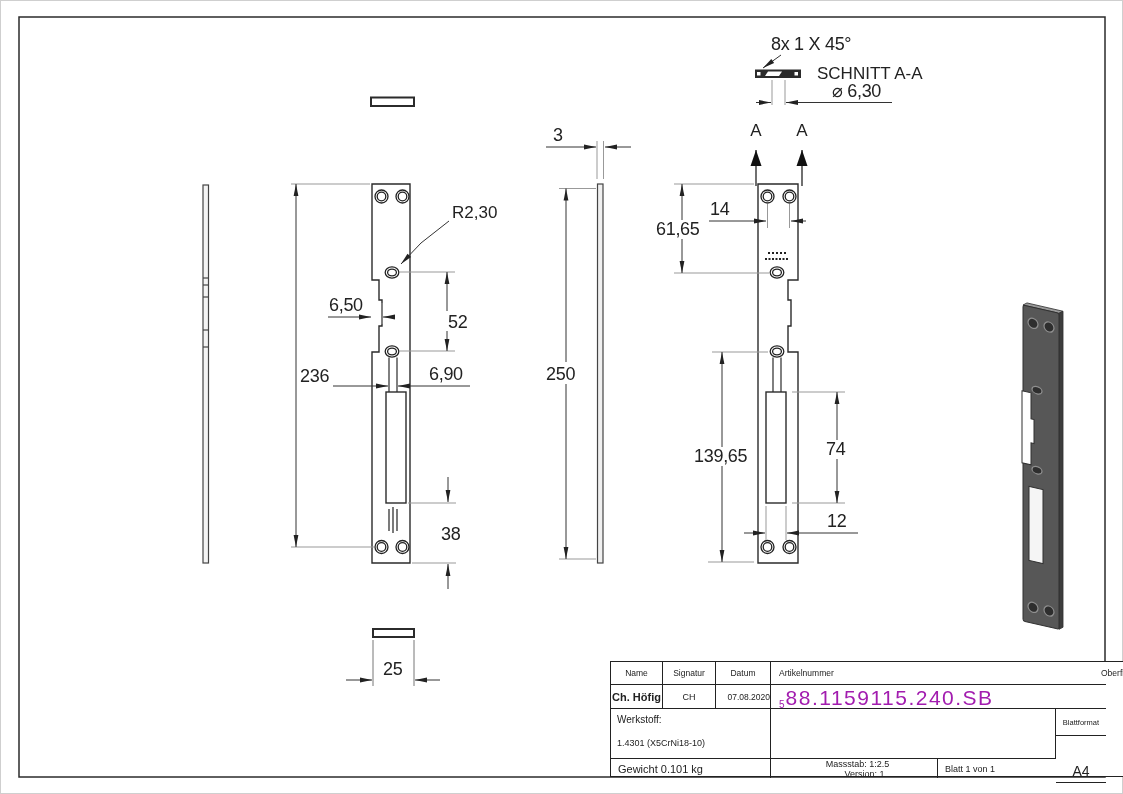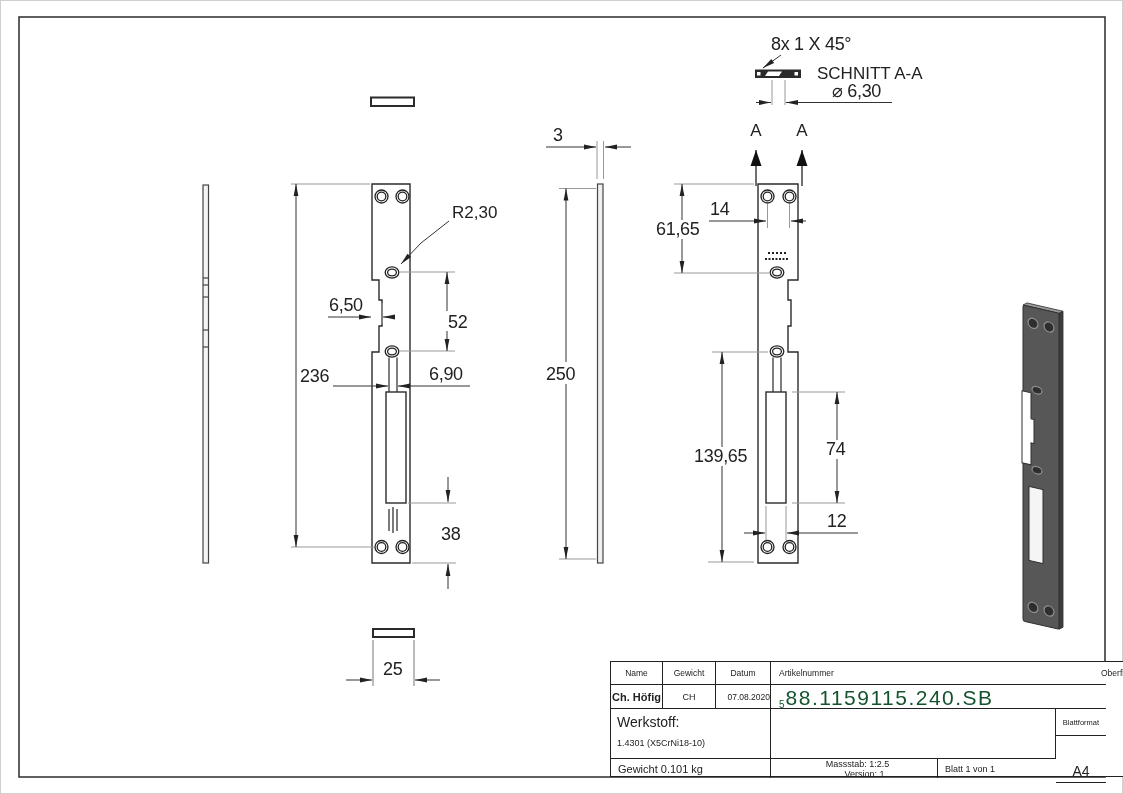--- a/index.html
+++ b/index.html
@@ -15,21 +15,21 @@
   .tblock{
     position:absolute;left:610px;top:661px;width:519px;height:116px;
     border:1px solid #222;box-sizing:border-box;background:#fff;font-size:9px;
   }
   .tc{position:absolute;box-sizing:border-box;}
   .br{border-right:1px solid #222;}
   .bb{border-bottom:1px solid #222;}
   .cen{display:flex;align-items:center;justify-content:center;text-align:center;}
   .lab{font-size:8.5px;color:#222;}
   .padl{display:flex;align-items:center;padding-left:7px;}
-  .artnum{font-size:21px;letter-spacing:1.5px;white-space:nowrap;color:#14532d;}
+  .artnum{font-size:21px;letter-spacing:1.5px;white-space:nowrap;color:#a21caf;}
   .artprefix{font-size:10px;letter-spacing:0;position:relative;top:3px;margin-right:1px;}
   .a4{font-size:14px;margin-top:24px;}
   .blattformat-lab{font-size:7.5px;}
 </style>
 </head>
 <body>
 
 <div class="sheet">
 
 <svg width="1123" height="794" viewBox="0 0 1123 794">
@@ -251,21 +251,21 @@
     </g>
   </g>
 </svg>
 
 <div class="tblock">
 
   <div class="tc br bb cen lab" style="left:0;top:0;width:52px;height:23px;">
         <span>Name</span>
       </div>
   <div class="tc br bb cen lab" style="left:52px;top:0;width:53px;height:23px;">
-        <span>Gewicht</span>
+        <span>Signatur</span>
       </div>
   <div class="tc br bb cen lab" style="left:105px;top:0;width:55px;height:23px;">
         <span>Datum</span>
       </div>
   <div class="tc bb" style="left:160px;top:0;width:335px;height:23px;">
     <span class="lab" style="position:absolute;left:8px;top:6px;">Artikelnummer</span>
     <span class="lab" style="position:absolute;left:330px;top:6px;">Oberfläche:</span>
 
   </div>
 
@@ -278,21 +278,21 @@
   <div class="tc br bb cen" style="left:105px;top:23px;width:55px;height:24px;font-size:8.5px;justify-content:flex-end;">
         <span>07.08.2020</span>
       </div>
   <div class="tc bb" style="left:160px;top:23px;width:335px;height:24px;">
     <div class="artnum" style="position:absolute;left:8px;top:1px;">
       <span class="artprefix">5</span><span>88.1159115.240.SB</span>
     </div>
   </div>
 
   <div class="tc br bb" style="left:0;top:47px;width:160px;height:50px;">
-    <span style="position:absolute;left:6px;top:5px;font-size:14px;">Werkstoff:</span>
+    <span style="position:absolute;left:6px;top:5px;font-size:10px;">Werkstoff:</span>
     <span style="position:absolute;left:6px;top:29px;font-size:9px;">1.4301 (X5CrNi18-10)</span>
   </div>
   <div class="tc br bb" style="left:160px;top:47px;width:285px;height:50px;"></div>
   <div class="tc bb cen blattformat-lab" style="left:445px;top:47px;width:50px;height:27px;">
         <span>Blattformat</span>
       </div>
   <div class="tc bb cen a4" style="left:445px;top:74px;width:50px;height:23px;">
         <span>A4</span>
       </div>
 

